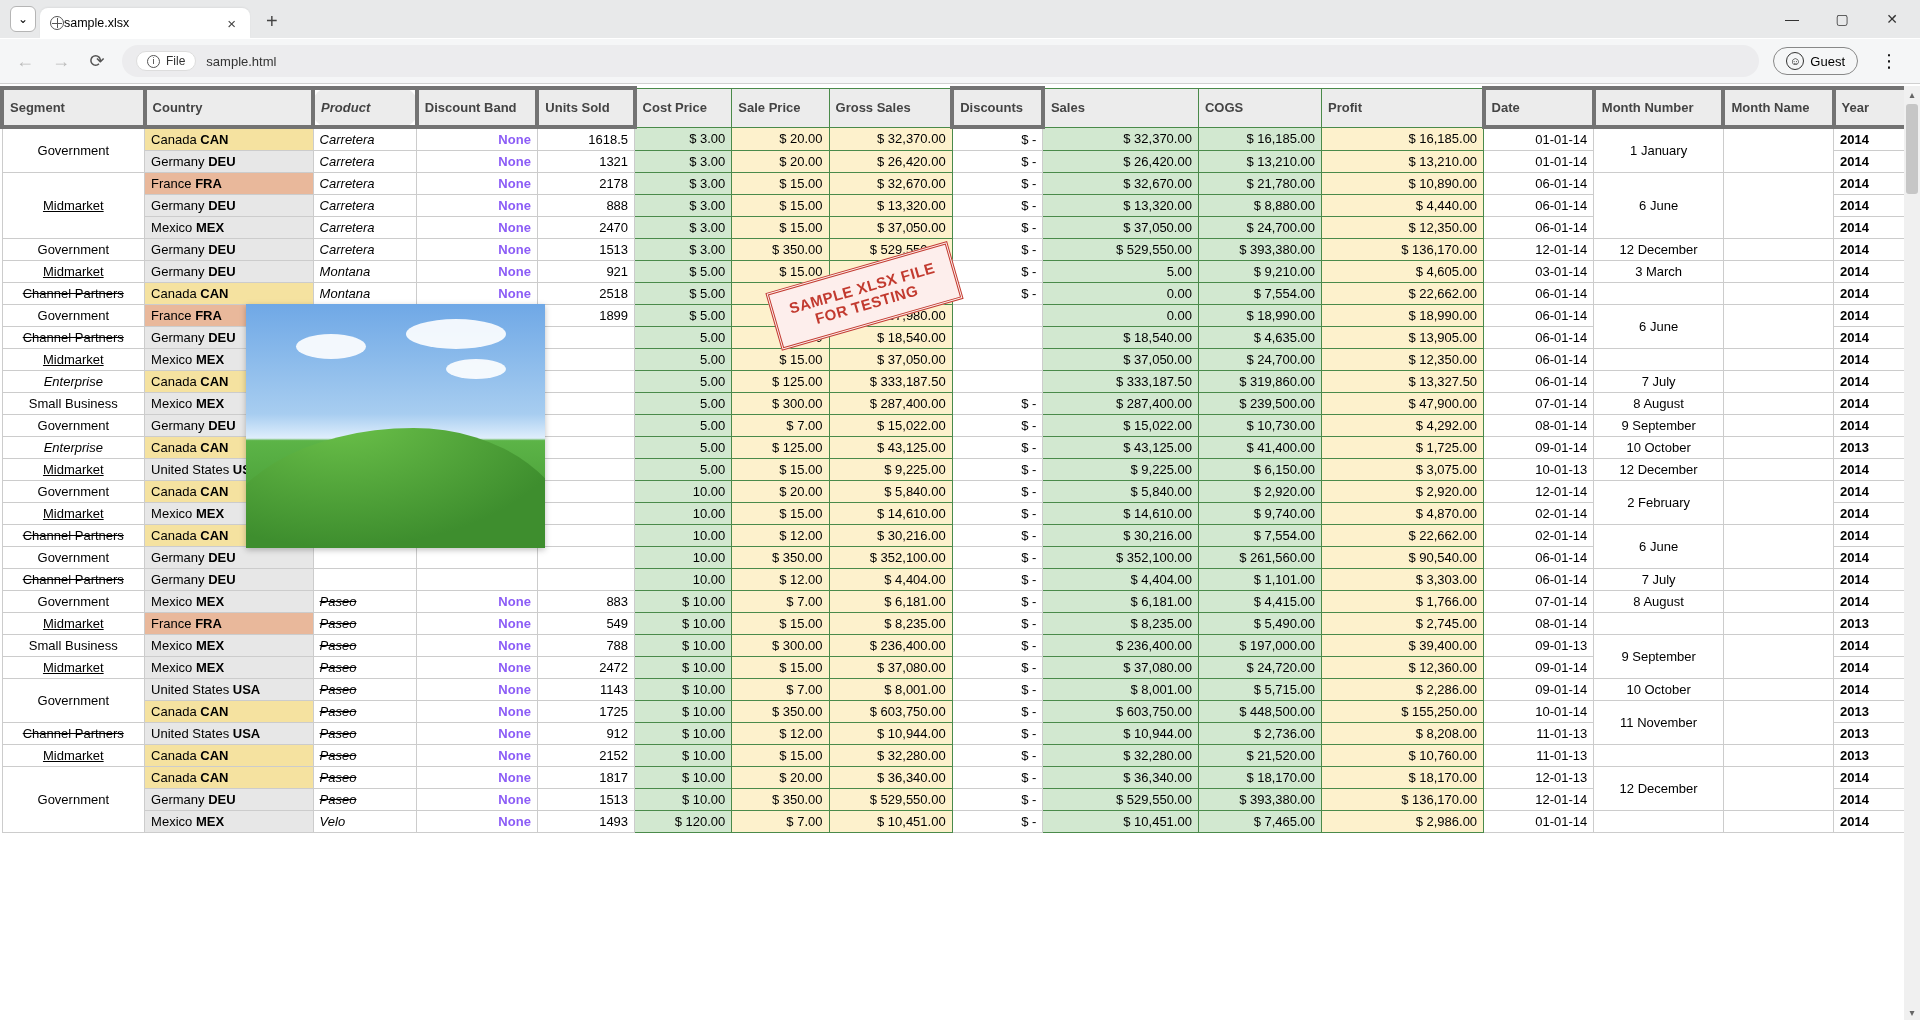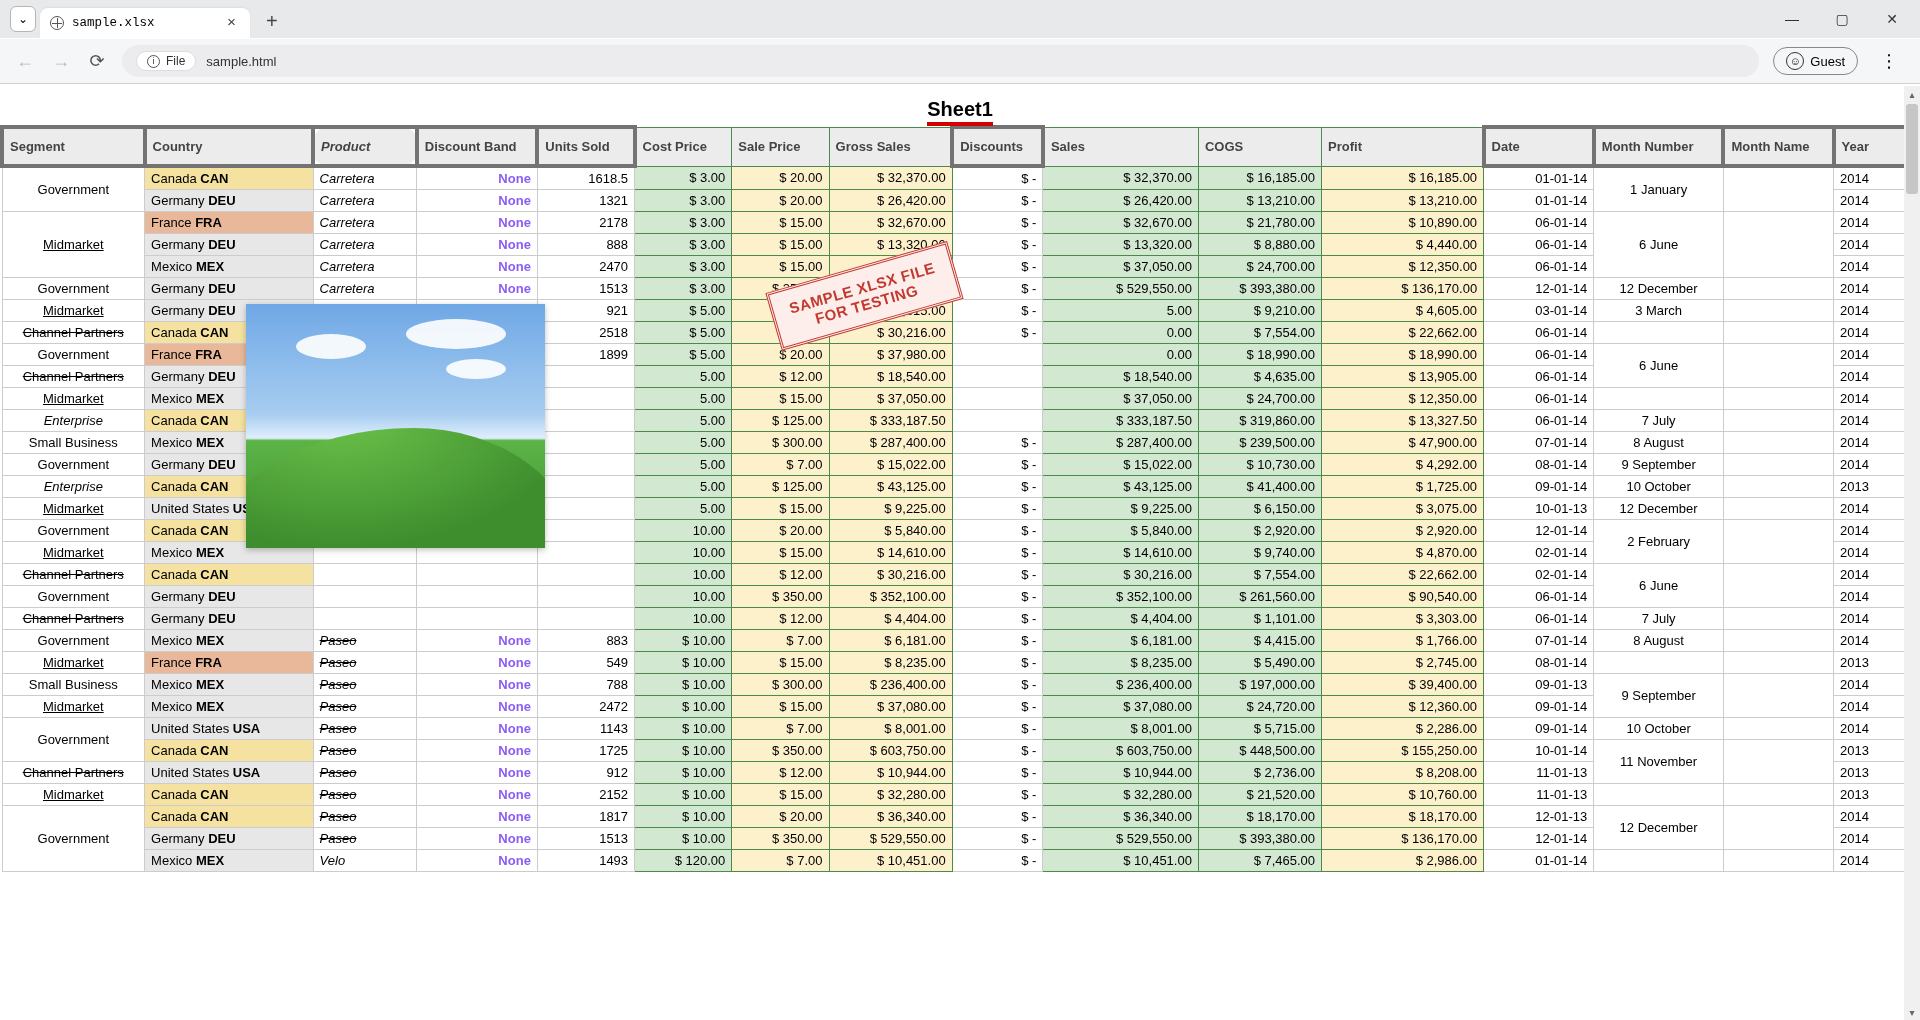--- a/index.html
+++ b/index.html
@@ -2,21 +2,21 @@
 <html><head>
 <meta charset="utf-8">
 <style>
   * { box-sizing: border-box; margin: 0; padding: 0; }
   body { font-family: Arial, sans-serif; font-size: 13px; color: #000; background: #fff; overflow: hidden; }
 
   
   .browser-chrome { background: #e8e9ea; border-bottom: 1px solid #d0d0d0; }
   .tab-bar { display: flex; align-items: center; height: 38px; padding-left: 10px; gap: 4px; }
   .chevron-box { width: 26px; height: 26px; border: 1px solid #b5b5b5; border-radius: 6px; display:flex; align-items:center; justify-content:center; font-size:12px; background:#fff; cursor:pointer; }
-  .tab { background:#fff; height:30px; border-radius:8px 8px 0 0; padding:0 10px; display:flex; align-items:center; gap:8px; min-width:210px; margin-top:8px; box-shadow:0 -1px 2px rgba(0,0,0,.05);font-family:Liberation Mono, monospace; }
+  .tab { background:#fff; height:30px; border-radius:8px 8px 0 0; padding:0 10px; display:flex; align-items:center; gap:0; min-width:210px; margin-top:8px; box-shadow:0 -1px 2px rgba(0,0,0,.05); }
   .tab .favicon { width:14px; height:14px; border:1.5px solid #555; border-radius:50%; position:relative; }
   .tab .favicon::before { content:""; position:absolute; left:1px; right:1px; top:49%; border-top:1px solid #555; }
   .tab .favicon::after { content:""; position:absolute; top:1px; bottom:1px; left:49%; border-left:1px solid #555; }
   .tab .title { flex:1; font-size:12.5px; }
   .tab .close { font-size:15px; cursor:pointer; color:#444; padding:0 4px; }
   .new-tab { font-size:20px; color:#444; padding:0 12px; cursor:pointer; margin-top:4px;}
   .win-controls { margin-left:auto; display:flex; gap:6px; padding-right:6px; }
   .win-btn { width:44px; height:30px; display:flex; align-items:center; justify-content:center; cursor:pointer; font-size:14px; color:#333; }
   .toolbar { display:flex; align-items:center; gap:14px; padding:6px 14px; background:#f5f6f7; border-top:1px solid #fff; }
   .nav-icon { width:22px; height:22px; display:flex; align-items:center; justify-content:center; font-size:18px; color:#555; cursor:pointer; }
@@ -45,21 +45,21 @@
   .col-cost { width:75px; text-align:right; background:#d2e8d0; border:1.5px solid #4a8a4a !important; }
   .col-sale { width:75px; text-align:right; background:#fdf1cc; border:1.5px solid #4a8a4a !important; }
   .col-gross { width:95px; text-align:right; background:#fdf1cc; border:1.5px solid #4a8a4a !important; }
   .col-disc { width:70px; text-align:right; }
   .col-sales { width:120px; text-align:right; background:#d2e8d0; border:1.5px solid #4a8a4a !important; }
   .col-cogs { width:95px; text-align:right; background:#d2e8d0; border:1.5px solid #4a8a4a !important; }
   .col-profit { width:125px; text-align:right; background:#fdf1cc; border:1.5px solid #4a8a4a !important; }
   .col-date { width:85px; text-align:right; }
   .col-mnum { width:100px; text-align:center; }
   .col-mname { width:85px; }
-  .col-year { width:65px; }
+  .col-year { width:65px;font-weight:bold; }
 
   .seg-underline { text-decoration:underline; }
   .seg-strike { text-decoration:line-through; }
   .seg-bold { font-weight:normal; }
   .seg-italic { font-style:italic; }
   .band-none { color:#8b5cf6; font-weight:bold; }
   .prod-strike { text-decoration:line-through; }
 
   .ctry-can { background:#f5e2a0; }
   .ctry-deu { background:#e7e7e7; }
@@ -122,21 +122,20 @@
     <div class="guest-pill">
       <span class="avatar">☺</span>
       <span>Guest</span>
     </div>
     <span class="menu-dots">⋮</span>
   </div>
 </div>
 
 <div class="page-viewport">
   <div class="sheet-wrap">
-    <h1 class="sheet-title"><span>Sheet1</span></h1>
     <table class="data">
       <thead>
           <tr id="header-row">
             <th class="col-seg">Segment</th>
             <th class="col-country">Country</th>
             <th class="col-product">Product</th>
             <th class="col-band">Discount Band</th>
             <th class="col-units">Units Sold</th>
             <th class="col-cost">Cost Price</th>
             <th class="col-sale">Sale Price</th>

